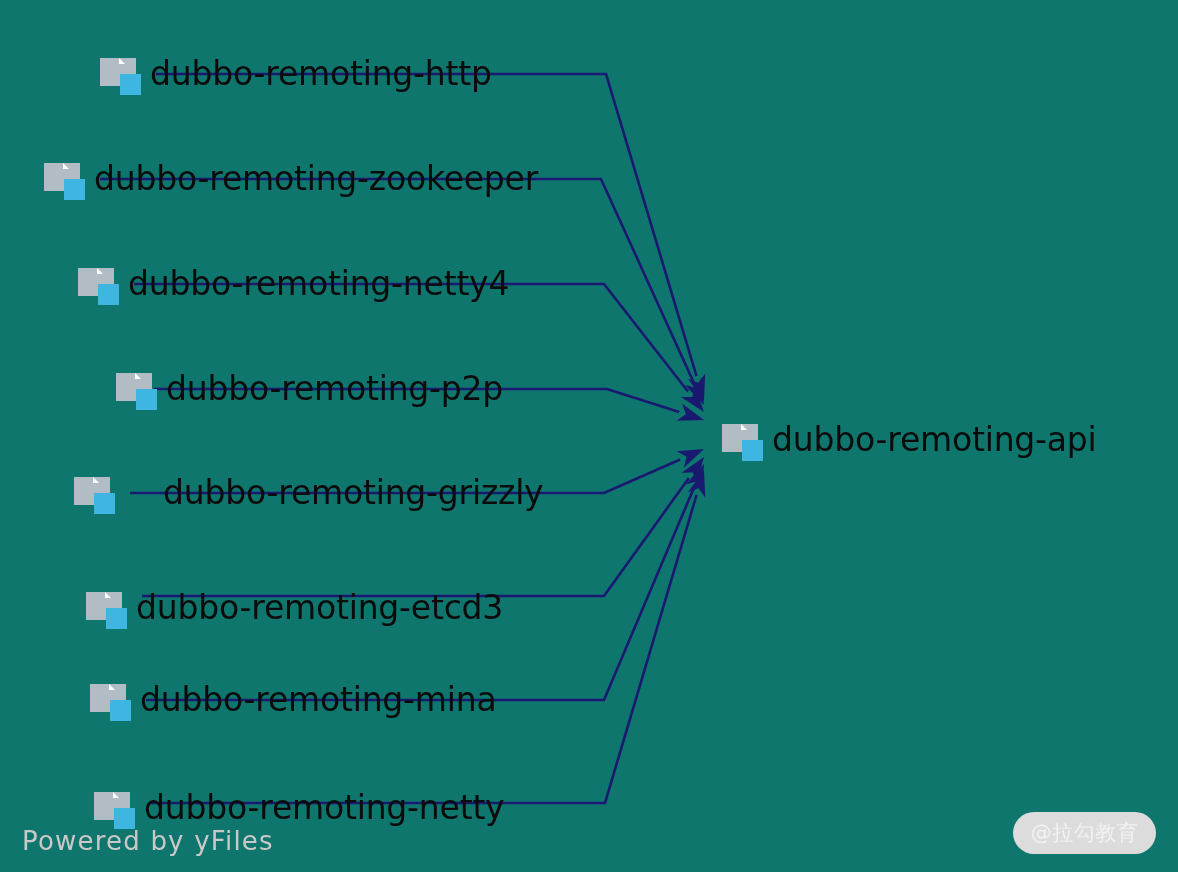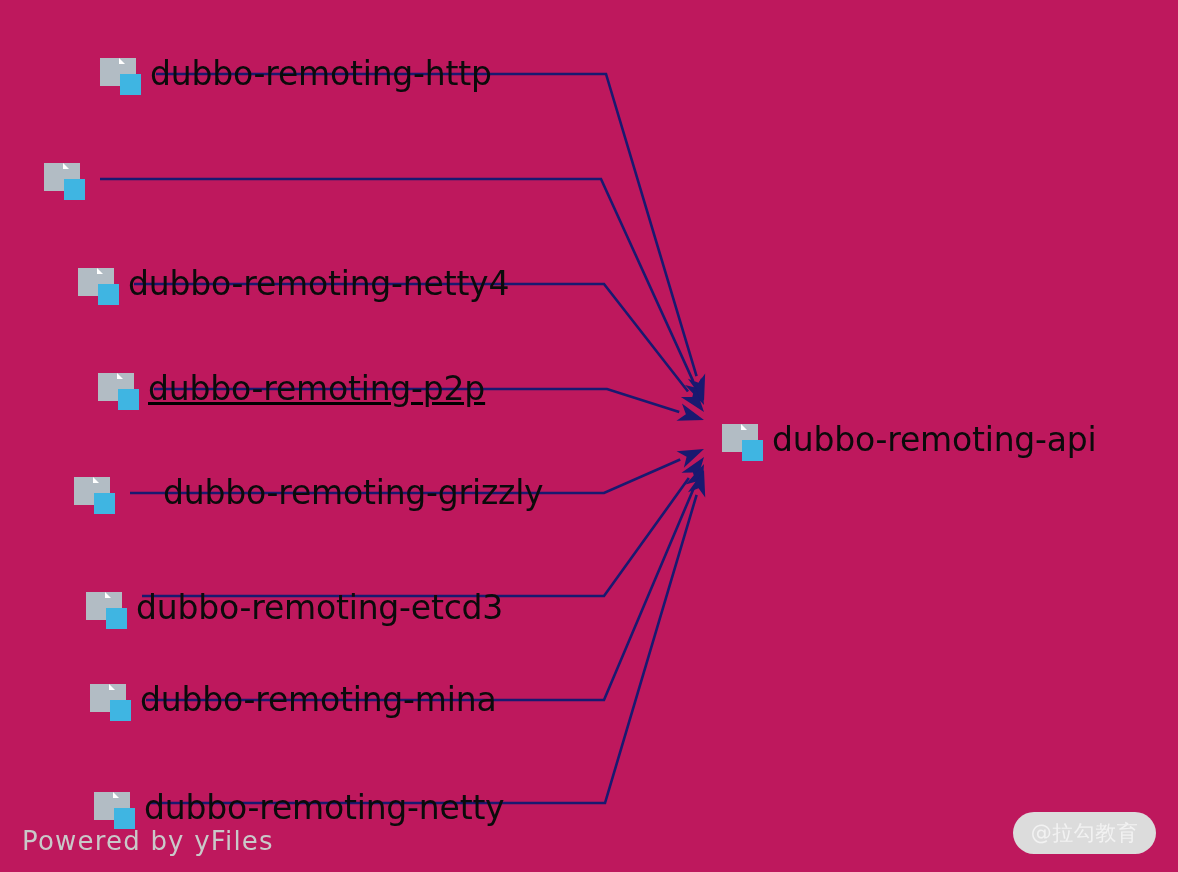--- a/index.html
+++ b/index.html
@@ -7,21 +7,21 @@
     padding: 0;
     background: #ffffff;
   }
   body {
     font-family: "DejaVu Sans", sans-serif;
   }
   #canvas {
     position: relative;
     width: 1178px;
     height: 872px;
-    background: #be185d;
+    background: #0f766e;
     overflow: hidden;
   }
   #edge-layer {
     position: absolute;
     left: 0;
     top: 0;
     width: 1178px;
     height: 872px;
     pointer-events: none;
   }
@@ -131,30 +131,31 @@
           <span class="folder-chip"></span>
         </span>
         <span class="node-label">dubbo-remoting-http</span>
       </div>
       <div class="graph-node" style="left: 44px; top: 156px;">
         <span class="node-icon">
           <span class="folder-body"></span>
           <span class="folder-notch"></span>
           <span class="folder-chip"></span>
         </span>
+        <span class="node-label">dubbo-remoting-zookeeper</span>
       </div>
       <div class="graph-node" style="left: 78px; top: 261px;">
         <span class="node-icon">
           <span class="folder-body"></span>
           <span class="folder-notch"></span>
           <span class="folder-chip"></span>
         </span>
         <span class="node-label">dubbo-remoting-netty4</span>
       </div>
-      <div class="graph-node" style="left: 98px; top: 366px; text-decoration: underline;">
+      <div class="graph-node" style="left: 116px; top: 366px;">
         <span class="node-icon">
           <span class="folder-body"></span>
           <span class="folder-notch"></span>
           <span class="folder-chip"></span>
         </span>
         <span class="node-label">dubbo-remoting-p2p</span>
       </div>
       <div class="graph-node" style="left: 74px; top: 470px; gap: 39px;">
         <span class="node-icon">
           <span class="folder-body"></span>

